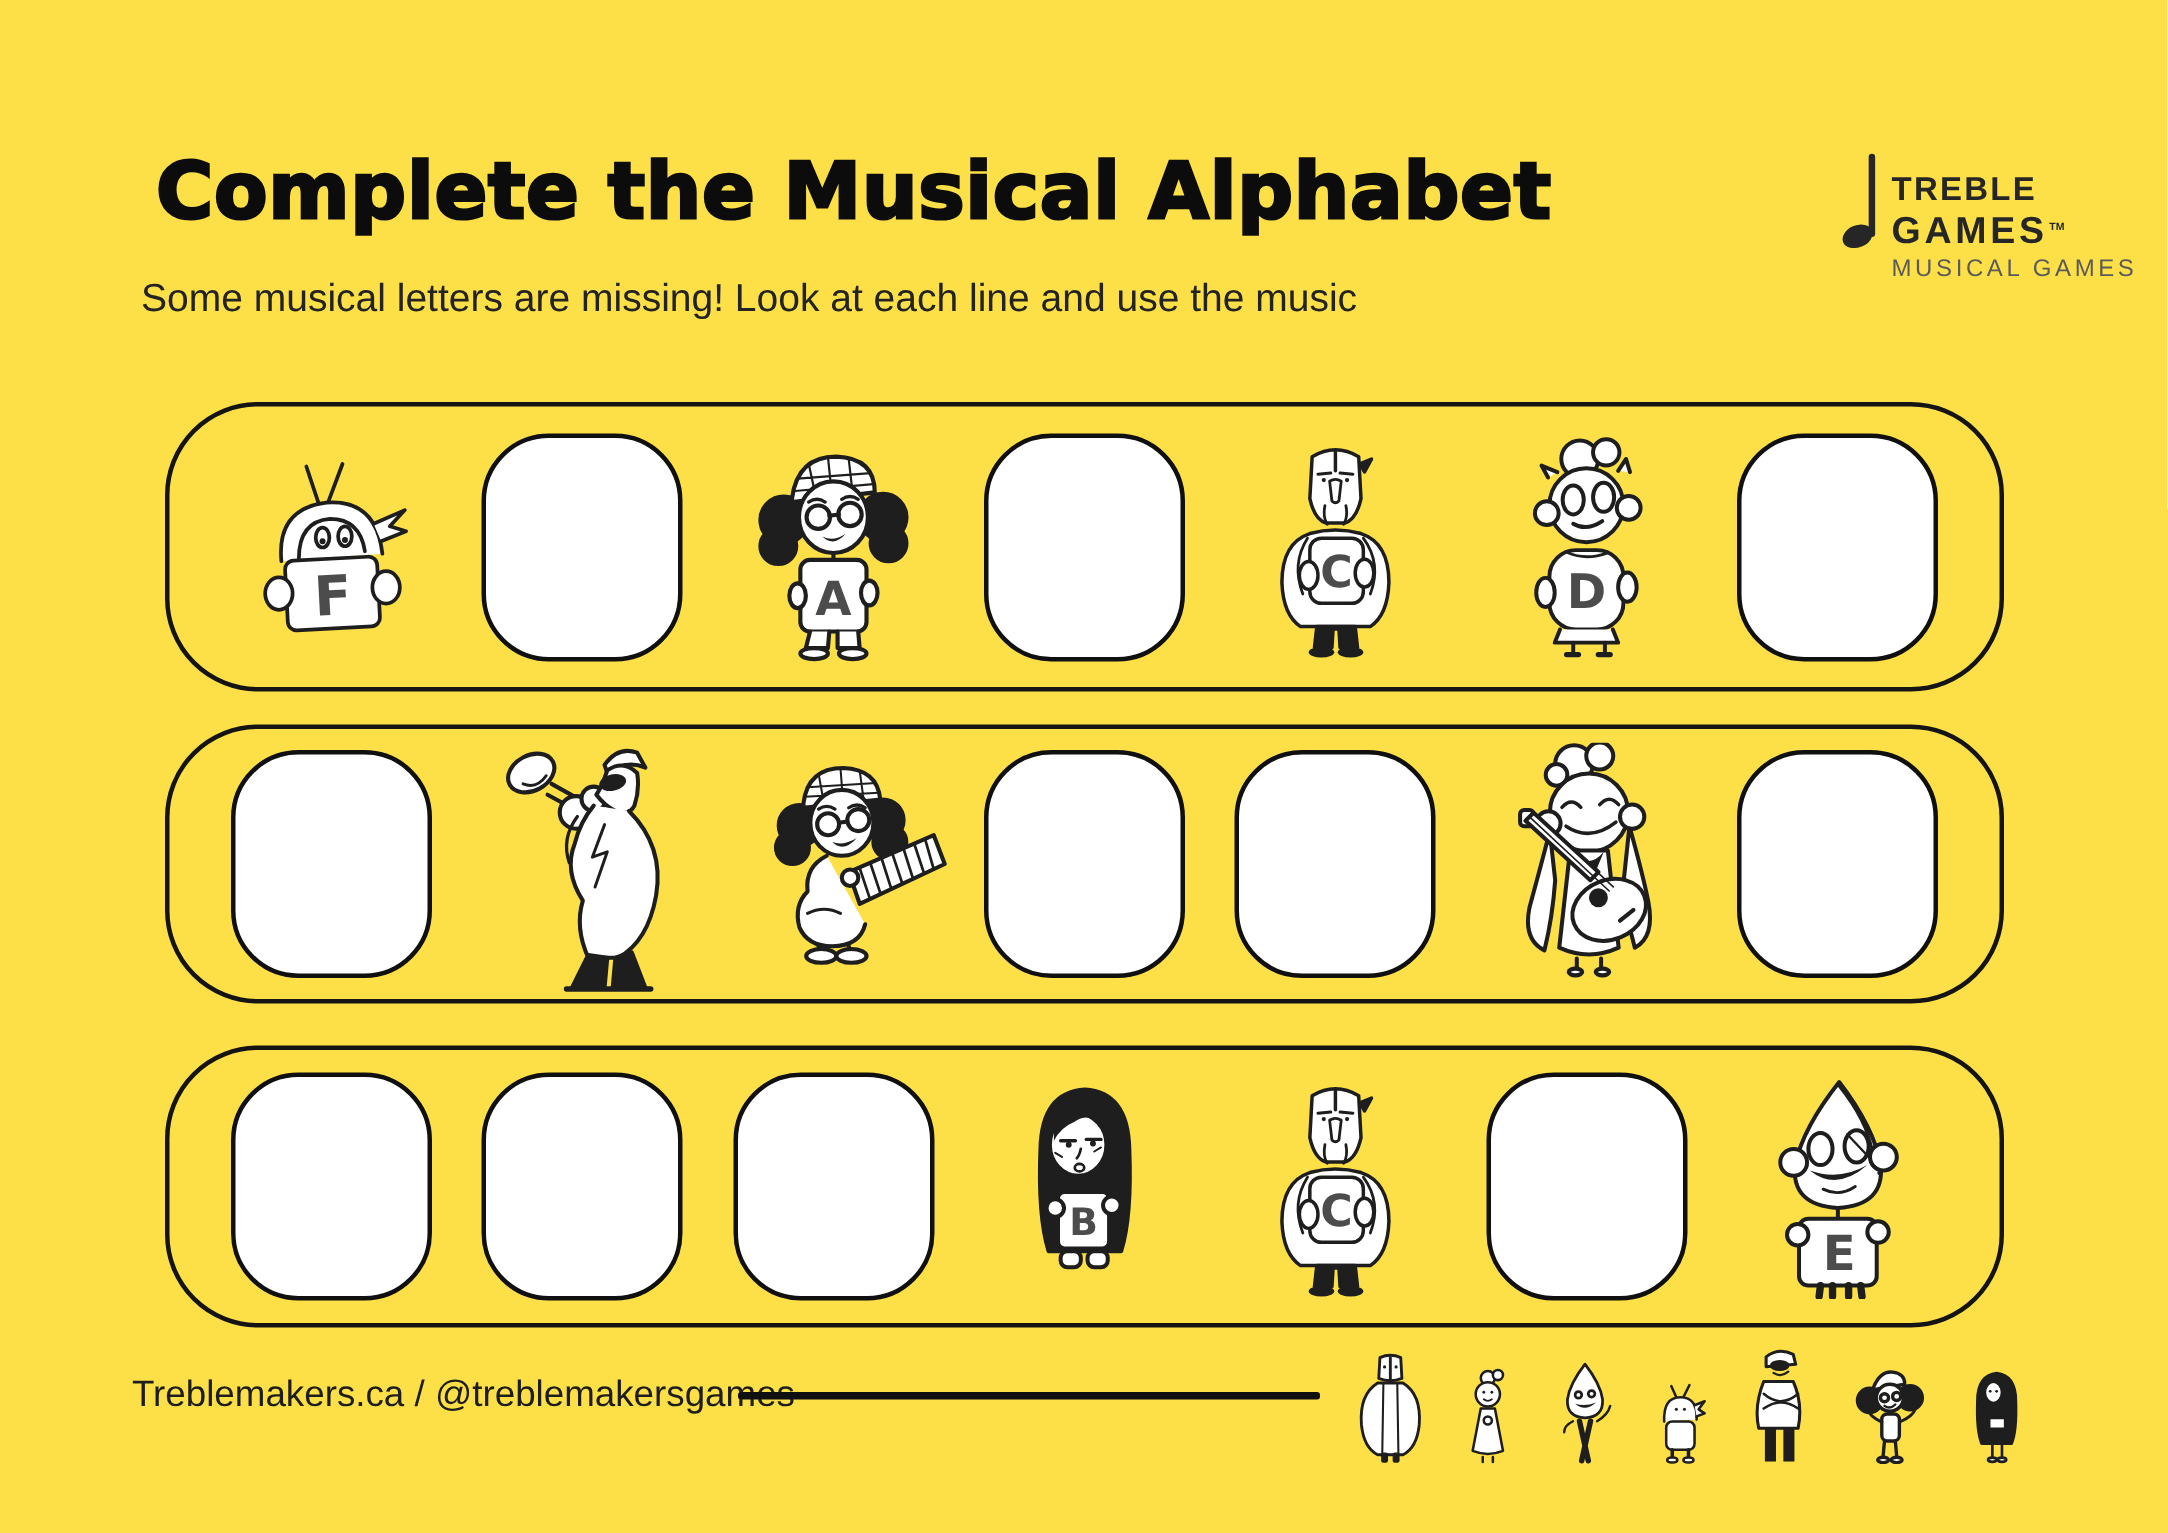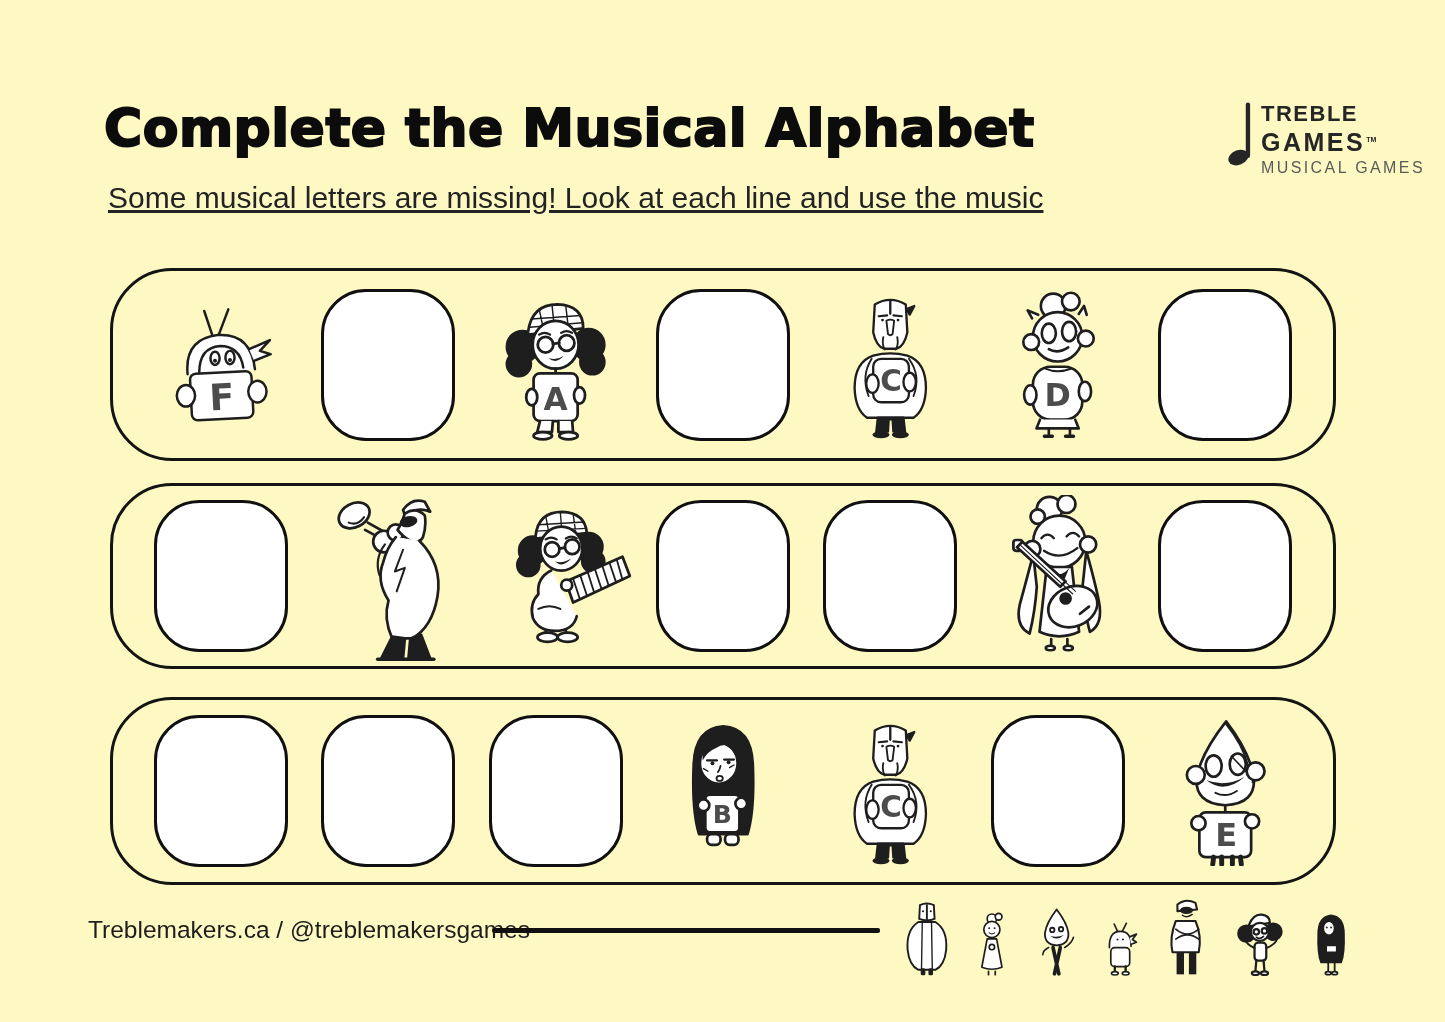--- a/index.html
+++ b/index.html
@@ -1,24 +1,24 @@
 <!DOCTYPE html>
 <html><head>
 <meta charset="utf-8">
 <style>
   html,body{margin:0;padding:0;background:#fff;}
-  .sheet{position:relative;width:1445px;height:1022px;background:#fef9c3;overflow:hidden;
+  .sheet{position:relative;width:1445px;height:1022px;background:#fde047;overflow:hidden;
          font-family:"Liberation Sans",sans-serif;color:#1c1c1c;}
   .title{position:absolute;left:104px;top:98px;margin:0;font-family:"DejaVu Sans",sans-serif;
          font-weight:bold;font-size:52px;letter-spacing:0.5px;color:#0c0c0c;
          -webkit-text-stroke:2px #0c0c0c;white-space:nowrap;}
-  .subtitle{position:absolute;left:108px;top:180px;font-size:30px;line-height:36px;color:#232323;text-decoration:underline;}
+  .subtitle{position:absolute;left:94px;top:180px;font-size:26px;line-height:36px;color:#232323;}
   
   .logo{position:absolute;left:1228px;top:102px;display:flex;align-items:flex-start;gap:7px;}
-  .logo-text{display:flex;flex-direction:column;}
+  .logo-text{display:flex;flex-direction:column;margin-top:12px;}
   .logo .l1{font-size:22px;font-weight:bold;letter-spacing:1.5px;color:#262626;line-height:24px;}
   .logo .l2{font-size:25px;font-weight:bold;letter-spacing:2.5px;color:#262626;line-height:27px;}
   .logo .tm{font-size:7px;vertical-align:super;letter-spacing:0;margin-left:1px;}
   .logo .l3{font-size:16px;letter-spacing:2.4px;color:#5a5a5a;margin-top:3px;}
   
   .band{position:absolute;left:110px;width:1226px;border:3px solid #141414;border-radius:62px;
         box-sizing:border-box;display:flex;align-items:center;padding:0 24px;}
   .band1{top:268px;height:193px;}
   .band2{top:483px;height:186px;}
   .band3{top:697px;height:188px;}

